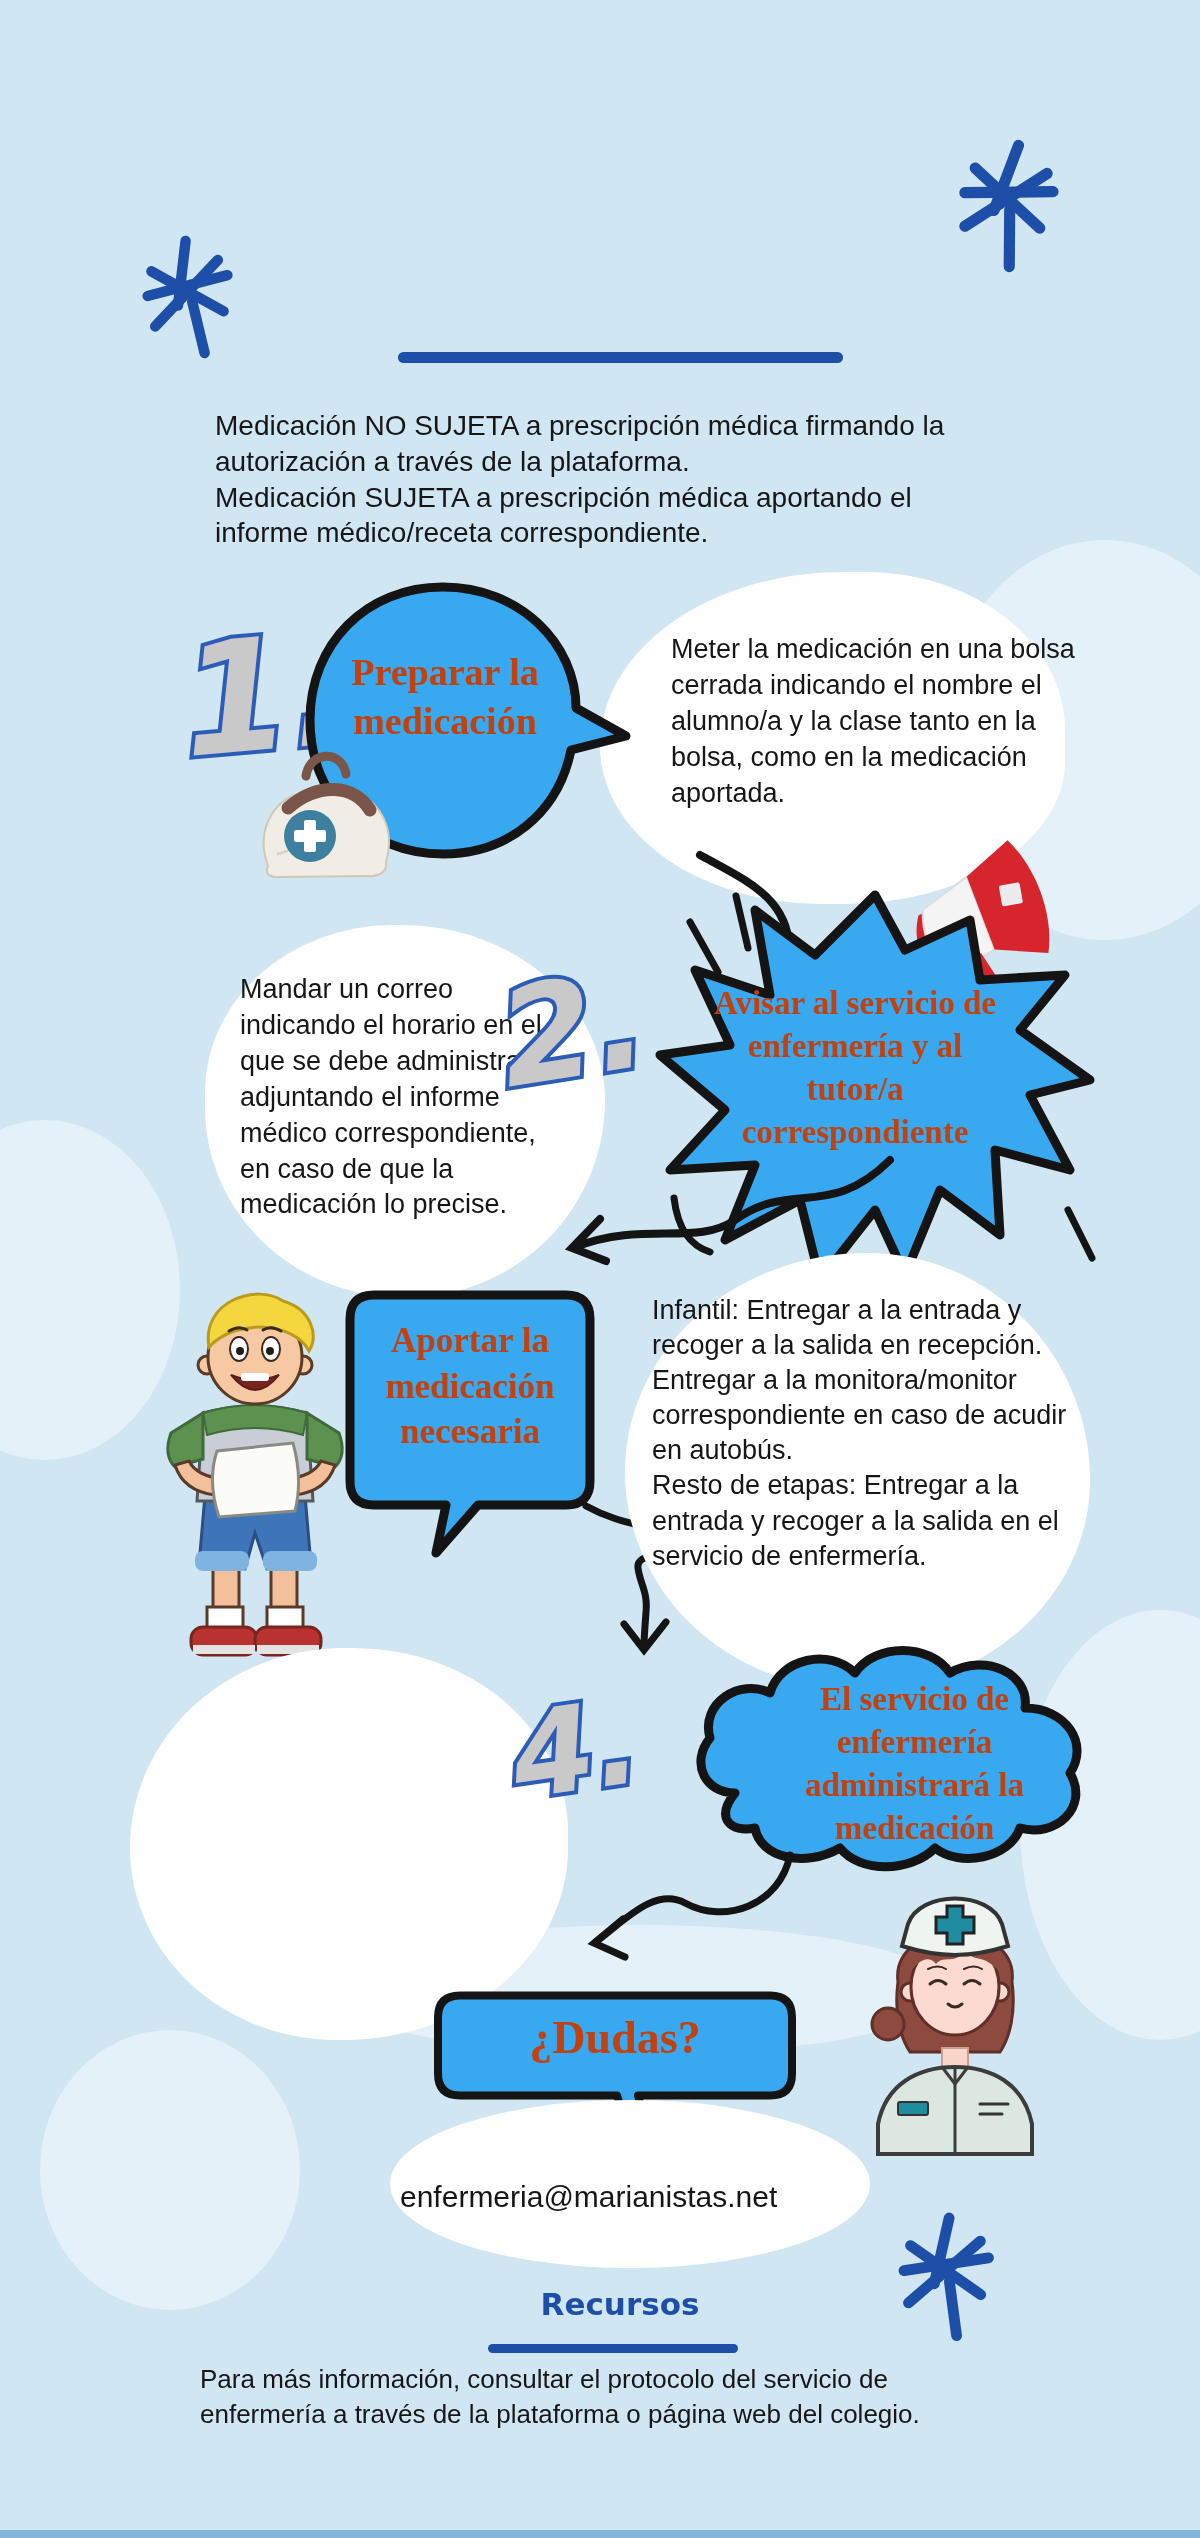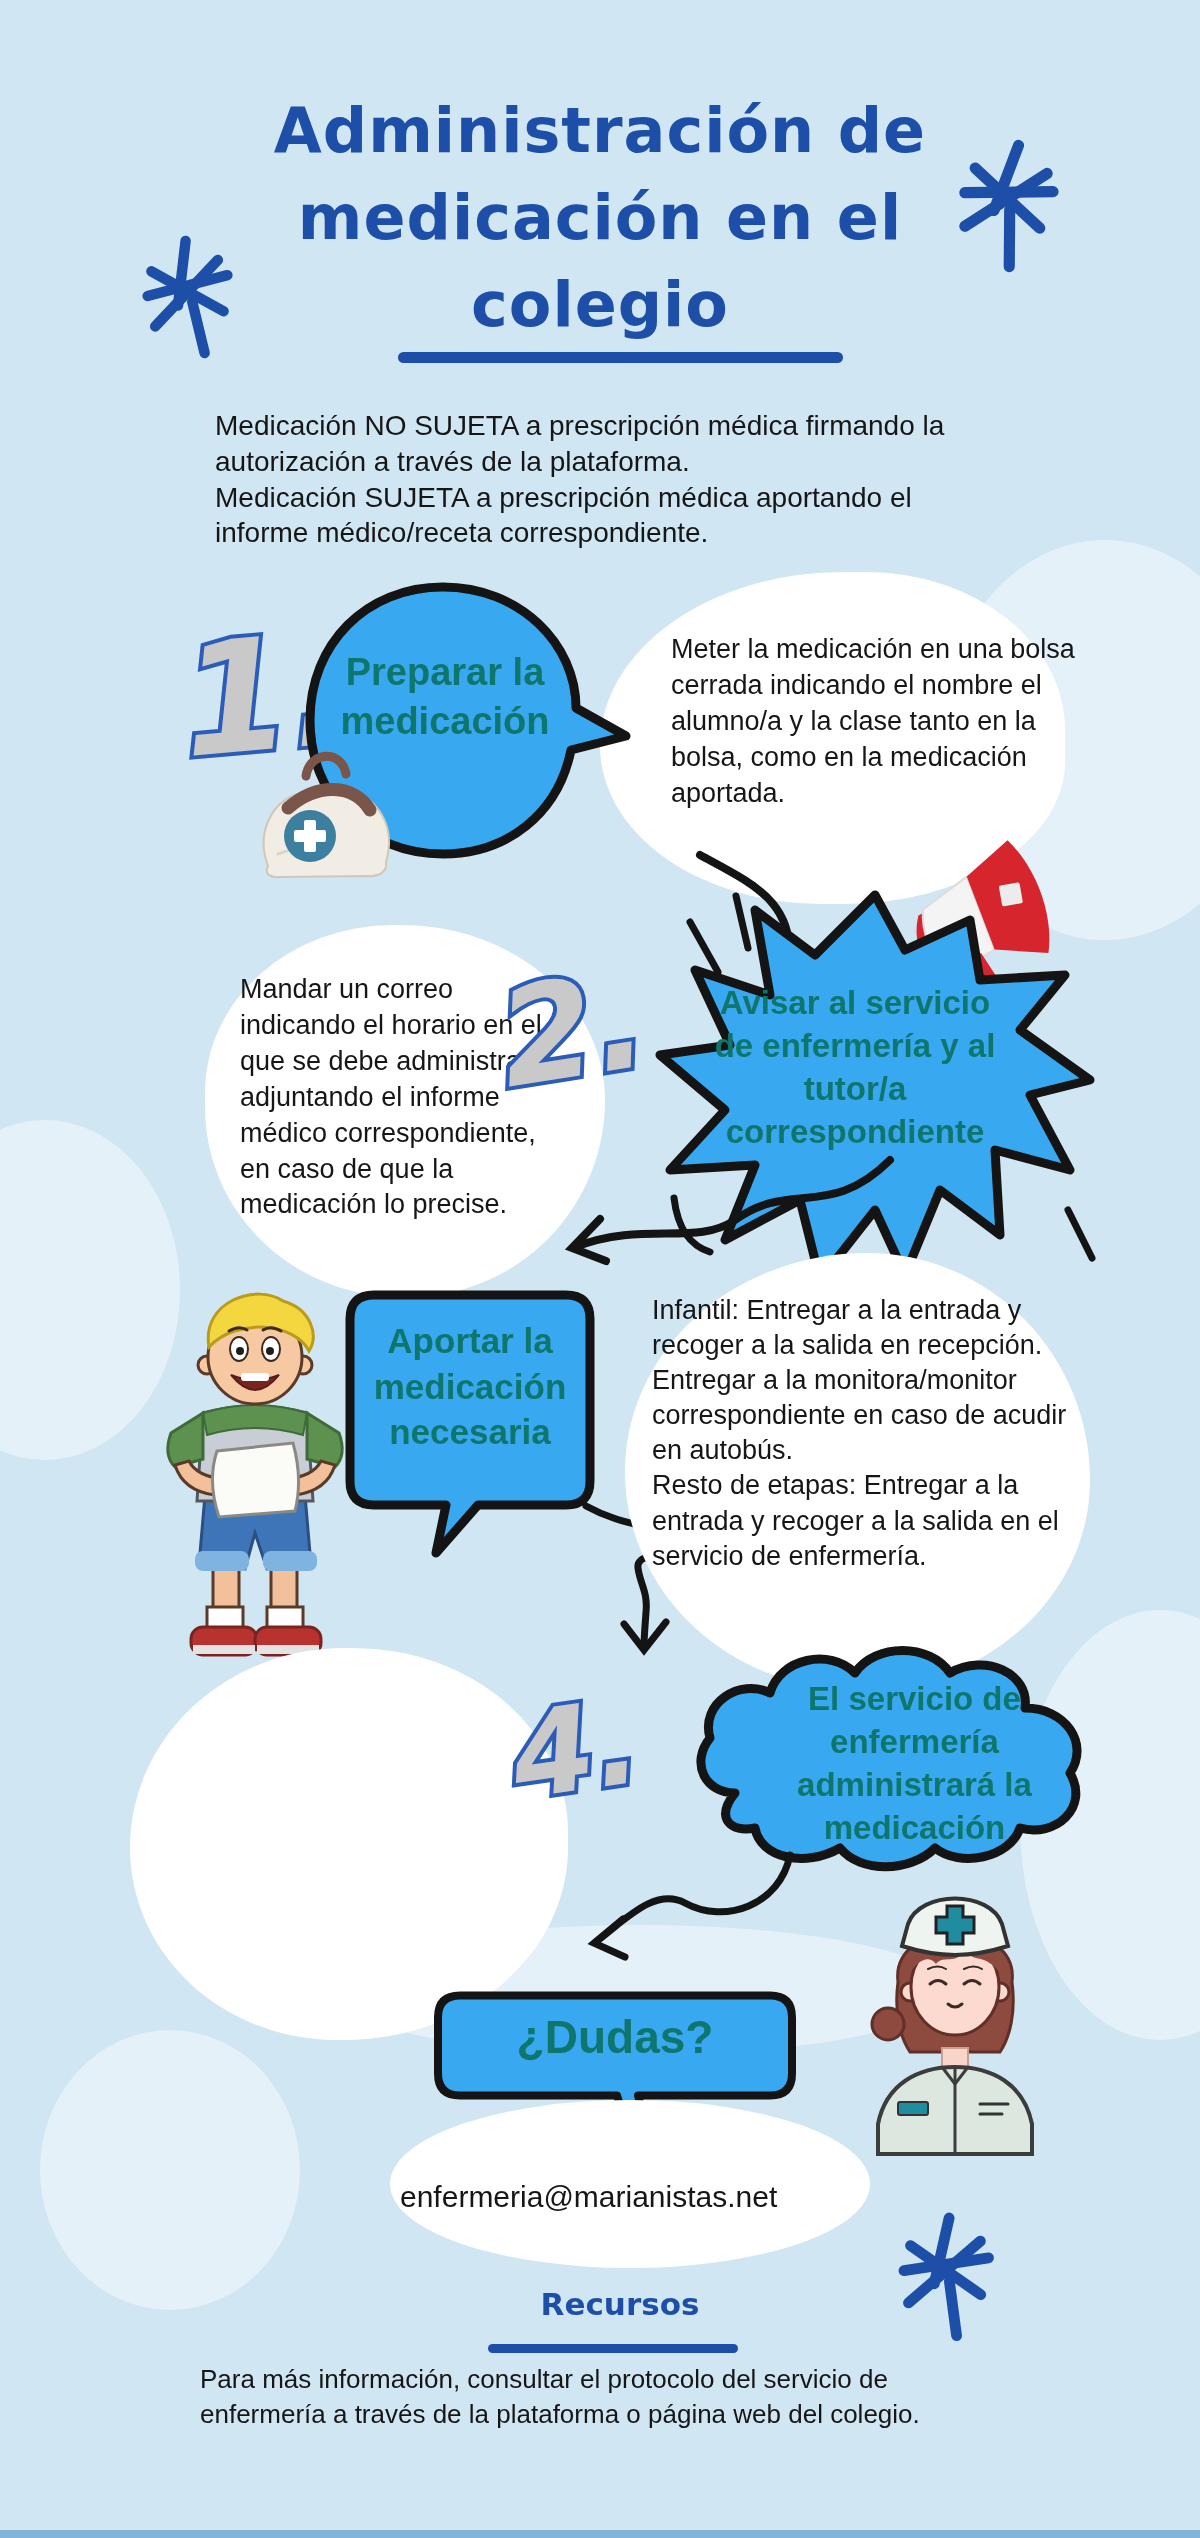--- a/index.html
+++ b/index.html
@@ -14,21 +14,21 @@
   }
   *{margin:0;padding:0;box-sizing:border-box;}
   body{background:#9bb7c9;font-family:"Liberation Sans",sans-serif;}
   #poster{
     position:relative;width:1200px;height:2538px;margin:0 auto;
     background:var(--background);overflow:hidden;
   }
   .abs{position:absolute;}
   .blob{background:#ffffff;}
   .wash{background:#ffffff;opacity:.45;border-radius:50%;}
-  .hand{font-family:Liberation Sans, sans-serif;font-weight:700;color:#0f766e;}
+  .hand{font-family:Liberation Serif, serif;font-weight:700;color:#c2410c;}
   .body-txt{font-family:"Liberation Sans",sans-serif;color:var(--text-black);text-align:left;}
   .pre{white-space:pre-line;}
   .title{
     font-family:"DejaVu Sans",sans-serif;font-weight:700;color:var(--accent-blue);
     font-size:62px;line-height:1.4;text-align:center;letter-spacing:1px;
   }
   .rule{background:var(--accent-blue);border-radius:6px;}
   .num{
     font-family:"DejaVu Sans",sans-serif;font-weight:700;font-style:italic;
     color:var(--number-fill);
@@ -70,21 +70,20 @@
   <svg class="abs" style="left:895px;top:2212px;transform:rotate(6deg);" width="100" height="128" viewBox="0 0 100 130">
     <g style="stroke:var(--accent-blue,#1d4fa8)" stroke-width="11" stroke-linecap="round" fill="none">
       <path d="M48,6 L40,74"></path>
         <path d="M55,70 L68,124"></path>
         <path d="M8,64 L92,42"></path>
         <path d="M16,96 L82,26"></path>
         <path d="M12,38 L88,80"></path>
     </g>
   </svg>
 
-  <div class="abs title" style="left:220px;top:88px;width:760px;">Administración de medicación en el colegio</div>
   <div class="abs rule" style="left:398px;top:352px;width:445px;height:11px;"></div>
 
   <div class="abs body-txt pre" style="left:215px;top:408px;width:770px;font-size:28px;line-height:1.28;">Medicación NO SUJETA a prescripción médica firmando la autorización a través de la plataforma.
 Medicación SUJETA a prescripción médica aportando el informe médico/receta correspondiente.</div>
 
   <div class="abs num" style="left:182px;top:618px;font-size:155px;transform:rotate(-5deg);">1.</div>
 
   <div class="abs blob" style="left:600px;top:572px;width:465px;height:332px;border-radius:55% 45% 50% 50% / 55% 50% 45% 50%;"></div>
   <div class="abs body-txt" style="left:632px;top:632px;width:405px;font-size:27px;line-height:1.33;margin-left:39px;">Meter la medicación en una bolsa cerrada indicando el nombre el alumno/a y la clase tanto en la bolsa, como en la medicación aportada.</div>
 

